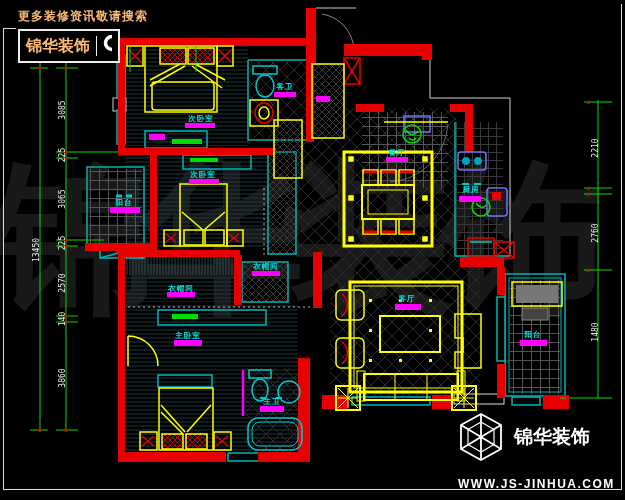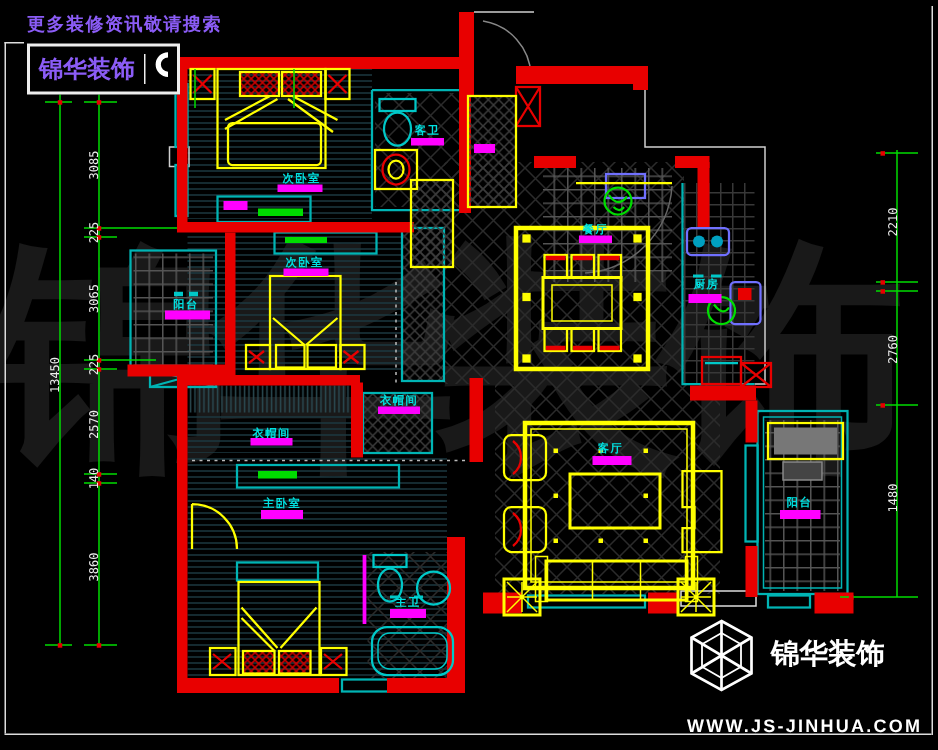--- a/index.html
+++ b/index.html
@@ -4,21 +4,21 @@
 <style>
   html,body{margin:0;padding:0;background:#000;}
   .stage{position:relative;width:625px;height:500px;background:#000;overflow:hidden;
          font-family:"Liberation Sans",sans-serif;}
   
   .big-watermark{position:absolute;left:-12px;top:148px;width:660px;height:200px;
     font-size:165px;font-weight:bold;color:#191919;letter-spacing:-14px;line-height:180px;
     white-space:nowrap;z-index:0;user-select:none;}
   svg.plan{position:absolute;left:0;top:0;z-index:1;}
   
-  .hdr{position:absolute;left:18px;top:8px;z-index:5;color:#8b5cf6;}
+  .hdr{position:absolute;left:18px;top:8px;z-index:5;color:#fdba74;}
   .hdr .tagline{font-size:12px;font-weight:bold;letter-spacing:1px;margin-bottom:4px;}
   .hdr .brandbox{display:flex;align-items:center;gap:6px;border:2px solid #eee;
     background:#000;padding:3px 6px;width:86px;}
   .hdr .brand{font-size:16px;font-weight:bold;white-space:nowrap;}
   .hdr .sep{width:2px;height:20px;background:#eee;}
   
   .ftr{position:absolute;left:458px;top:412px;z-index:5;color:#fff;width:160px;}
   .ftr .row{display:flex;align-items:center;gap:10px;}
   .ftr .names div{font-size:19px;font-weight:bold;line-height:22px;white-space:nowrap;}
   .ftr .names .sub{letter-spacing:6px;}

